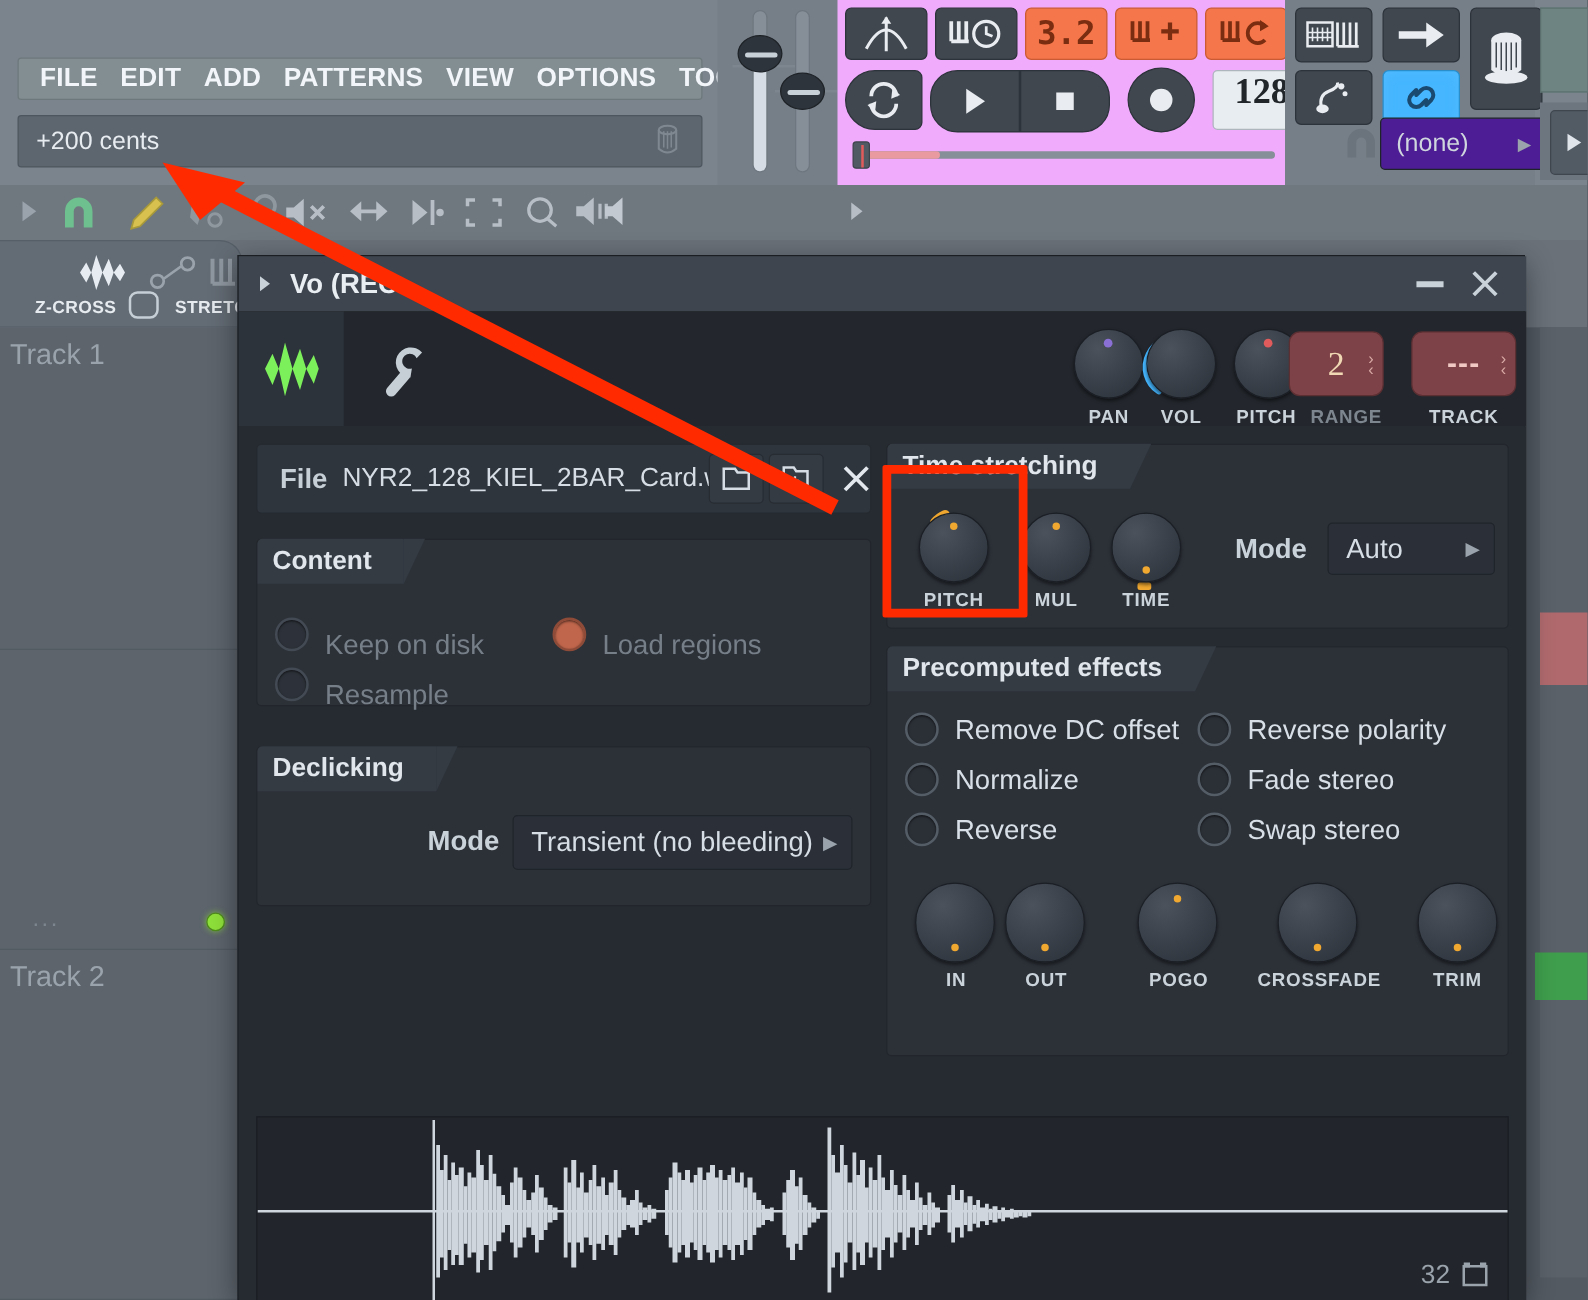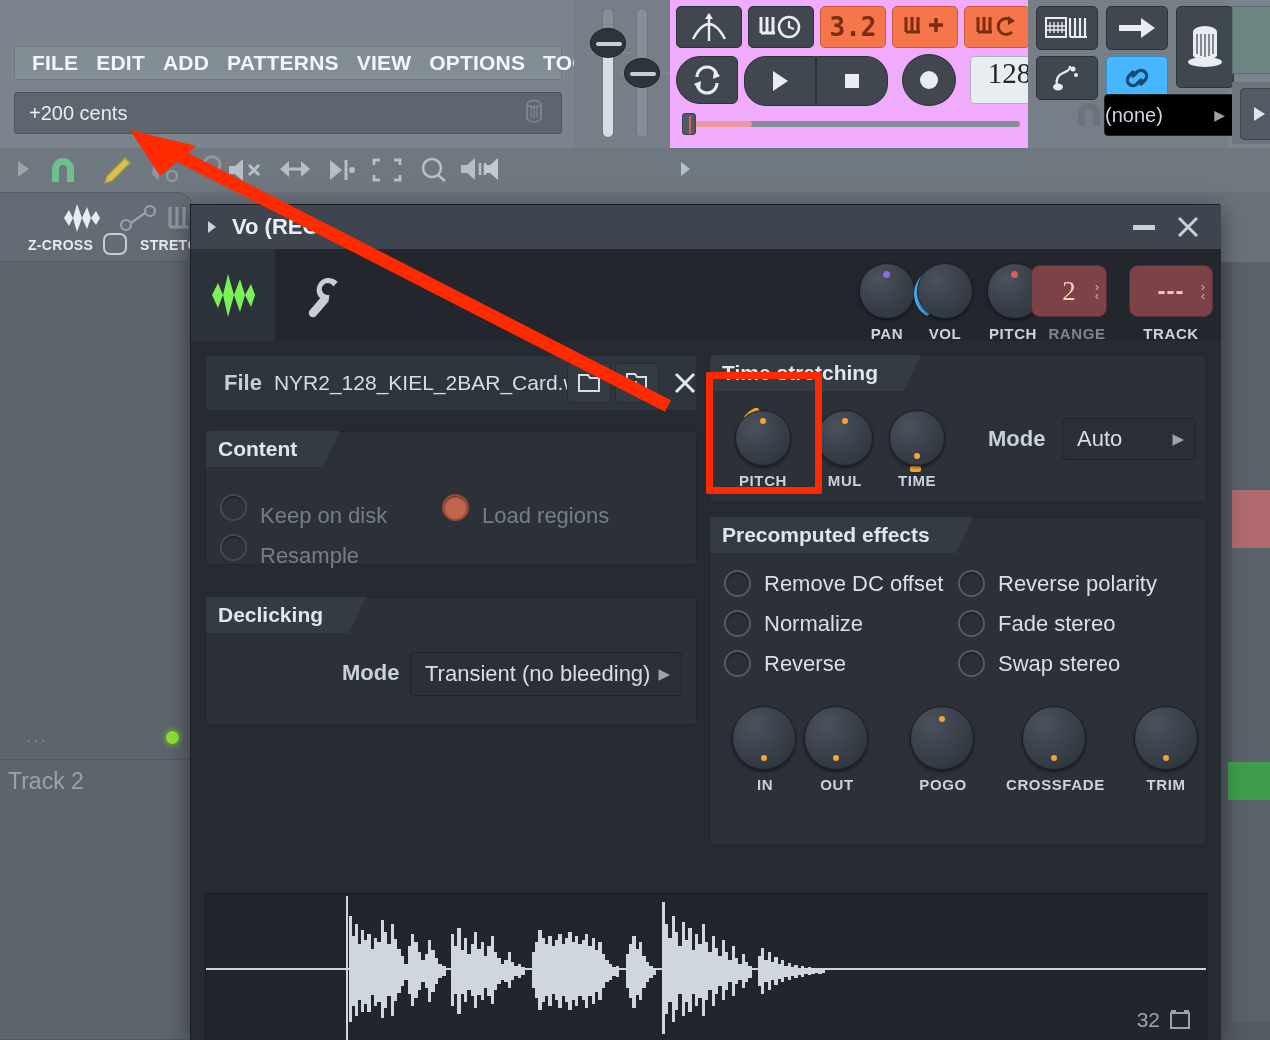--- a/index.html
+++ b/index.html
@@ -67,38 +67,38 @@
   }
   .tbtn.orange { background:#f4764a; border-color:#c95a33; color:#7a2d10; font-weight:bold; }
   .tbtn.round-l { border-radius:22px 0 0 22px; }
   .tbtn.round-r { border-radius:0 22px 22px 0; }
   .tbtn.circle { border-radius:50%; }
   .lcdfont { font-family:"DejaVu Sans Mono", monospace; font-size:26px; font-weight:bold; }
   .tempo {
     position:absolute; background:#e8edf2; border:1px solid #aeb6bd; border-radius:4px;
     display:flex; align-items:baseline; justify-content:center; color:#21262b;
   }
-  .tempo .big { font-size:29px; font-weight:normal; font-family:"Liberation Serif", serif; }
+  .tempo .big { font-size:29px; font-weight:bold; font-family:"Liberation Serif", serif; }
   .tempo .small { font-size:19px; font-weight:bold; font-family:"Liberation Serif", serif; }
   .spin { position:absolute; right:4px; top:6px; display:flex; flex-direction:column; gap:3px; }
 
   .progress-wrap { position:absolute; left:676px; top:112px; width:346px; height:24px; }
   .progress-bar { position:absolute; left:14px; top:9px; width:330px; height:6px; background:#868f98; border-radius:3px; }
   .progress-fill { position:absolute; left:14px; top:9px; width:62px; height:6px; background:#e89aa0; border-radius:3px; }
   .progress-handle { position:absolute; left:6px; top:1px; width:14px; height:22px; background:#515962; border-radius:3px; border:1px solid #3c434a; }
   .progress-handle:after { content:""; position:absolute; left:6px; top:2px; width:2px; height:18px; background:#e05b5b; }
 
   
   .rightcluster { position:absolute; left:1028px; top:0; width:200px; height:148px; background:#767e87; }
   .rbtn { position:absolute; background:#40474f; border:1px solid #2d333a; border-radius:5px;
           display:flex; align-items:center; justify-content:center; }
   .rbtn.blue { background:#45b6ff; border-color:#2a8ecb; box-shadow:0 0 9px rgba(90,190,255,.75) inset; }
   .nonebox {
-    position:absolute; background:#000000; border:1px solid #1f242a; border-radius:4px;
-    display:flex; align-items:center; padding:0 0; color:#cfd6dd; font-size:20px;
+    position:absolute; background:#4c1d95; border:1px solid #1f242a; border-radius:4px;
+    display:flex; align-items:center; padding:0 12px; color:#cfd6dd; font-size:20px;
   }
   .edge-panel-a { position:absolute; left:1232px; top:6px; width:46px; height:68px; background:#6d8482; border:1px solid #5b706e; }
   .edge-panel-b { position:absolute; left:1232px; top:82px; width:46px; height:62px; background:#6d757e; }
   .edge-play { position:absolute; left:1240px; top:88px; width:38px; height:52px; background:#525a63; border:1px solid #3f464e; border-radius:4px; display:flex; align-items:center; justify-content:center; }
 
   
   .pltoolbar { position:absolute; left:0; top:148px; width:1270px; height:44px; background:#6f777f; }
   .tool-ico { position:absolute; display:flex; align-items:center; justify-content:center; }
   .pltitle { position:absolute; left:516px; top:154px; color:#d8dee4; font-size:23px; }
 
@@ -482,20 +482,23 @@
     <div class="zcross-label" style="left:140px; top:44px;">STRETCH</div>
     <div class="toggle-oval" style="left:213px; top:40px;"></div>
   </div>
 
   <div class="plbody">
     <div class="pl-rightcol"></div>
     <div class="pl-red"></div>
     <div class="pl-maroon"></div>
     <div class="pl-green"></div>
 
+    <div class="trackrow" style="top:0px; height:258px;">
+      <div class="tracklabel" style="left:8px; top:8px;">Track 1</div>
+    </div>
     <div class="trackrow" style="top:258px; height:240px;">
       <div class="dots" style="left:26px; bottom:12px;">...</div>
       <div class="led" style="left:165px; bottom:14px;"></div>
     </div>
     <div class="trackrow" style="top:498px; height:280px;">
       <div class="tracklabel" style="left:8px; top:8px;">Track 2</div>
     </div>
   </div>
 
   <div class="dialog">

